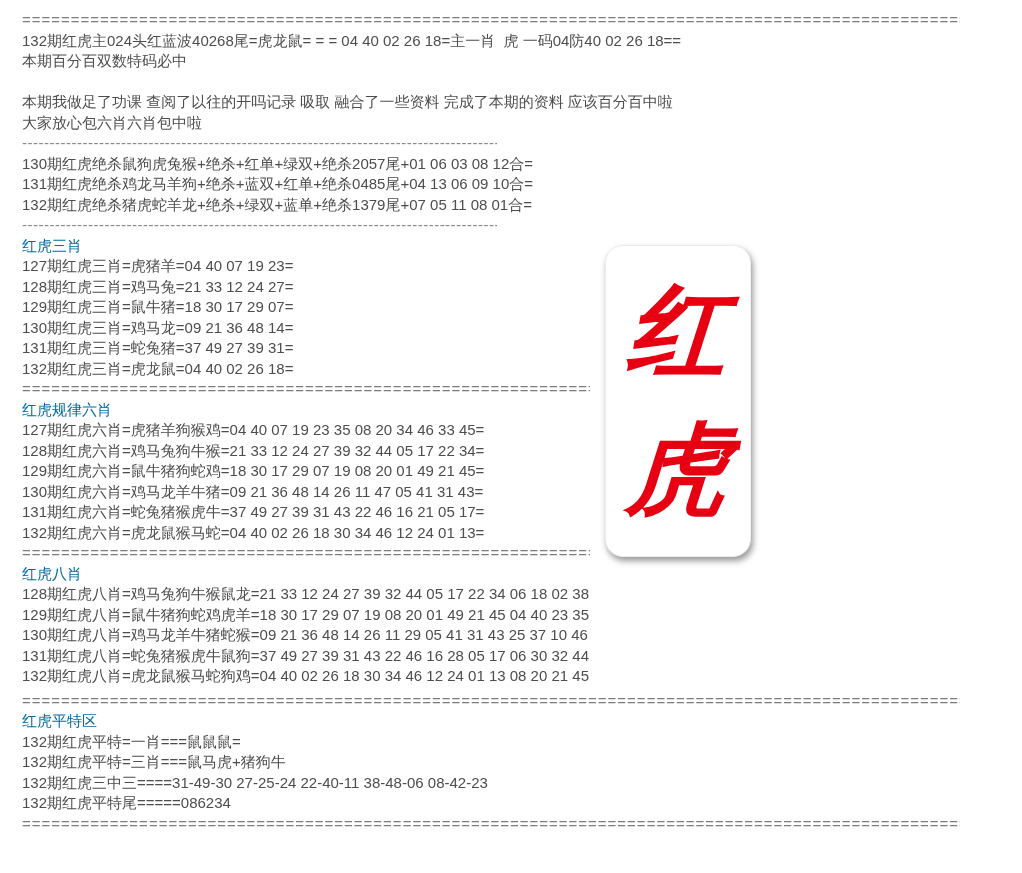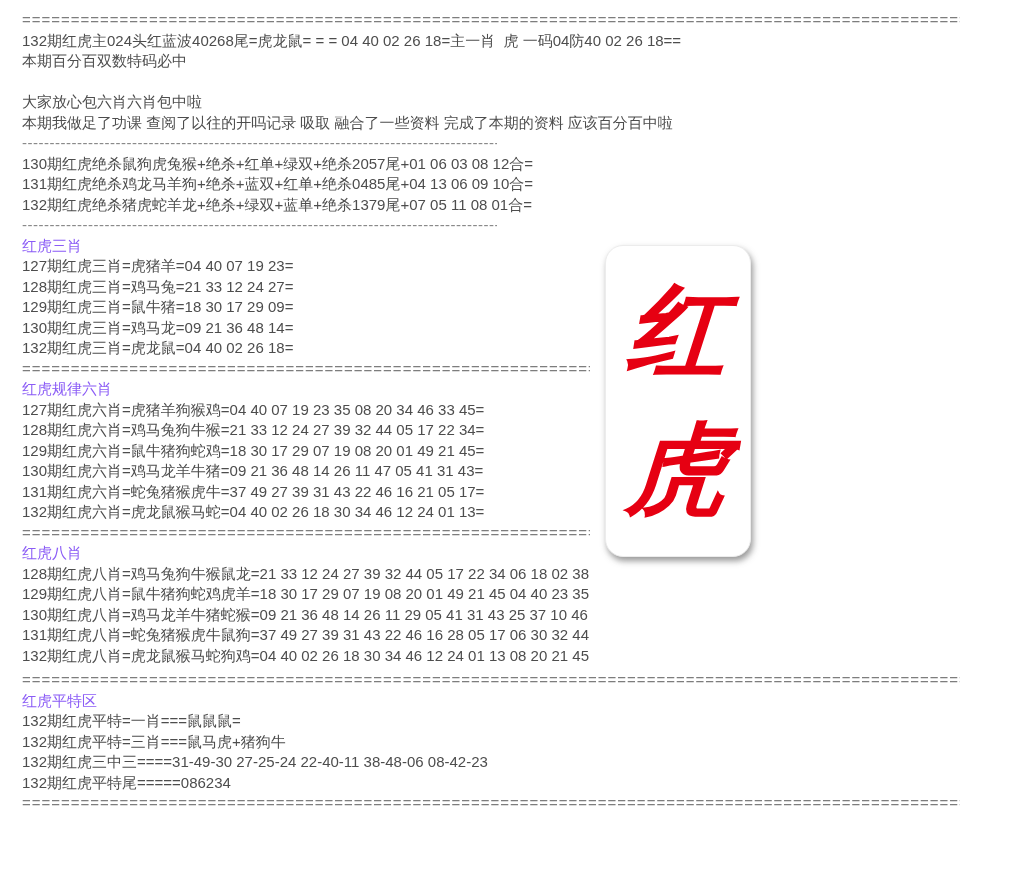--- a/index.html
+++ b/index.html
@@ -7,21 +7,21 @@
     width:1022px;height:873px;overflow:hidden;position:relative;
     font-family:"Liberation Sans","DejaVu Sans",sans-serif;
     font-size:15px;color:#4d4d4d;
   }
   .page{padding:10px 0 0 22px;}
   .line{height:20.5px;line-height:20.5px;white-space:pre;overflow:hidden;}
   .sep{color:#7d7d7d;white-space:nowrap;overflow:hidden;letter-spacing:1px;}
   .sep-full{width:938px;}
   .sep-mid{width:568px;}
   .sep-dash{width:475px;color:#8a8a8a;letter-spacing:0.5px;}
-  .section-title{color:#8b5cf6;}
+  .section-title{color:#0369a1;}
   .badge{
     position:absolute;left:605px;top:245px;width:146px;height:312px;
     background:#ffffff;border:1px solid #ececec;border-radius:18px;
     box-shadow:2px 4px 6px rgba(70,70,70,0.55);
     display:flex;flex-direction:column;justify-content:space-around;align-items:center;
     box-sizing:border-box;padding:14px 0 18px 0;
   }
   .badge-char{
     color:#e60012;font-size:100px;font-weight:700;font-style:italic;
     line-height:1;transform:skewX(-4deg);
@@ -30,36 +30,37 @@
 </head>
 <body>
 
 <div class="page">
 
   <div class="line sep sep-full">================================================================================================================</div>
 
   <div class="line">132期红虎主024头红蓝波40268尾=虎龙鼠= = = 04 40 02 26 18=主一肖  虎 一码04防40 02 26 18==</div>
   <div class="line">本期百分百双数特码必中</div>
   <div class="line"></div>
+  <div class="line">本期我做足了功课 查阅了以往的开吗记录 吸取 融合了一些资料 完成了本期的资料 应该百分百中啦</div>
   <div class="line">大家放心包六肖六肖包中啦</div>
-  <div class="line">本期我做足了功课 查阅了以往的开吗记录 吸取 融合了一些资料 完成了本期的资料 应该百分百中啦</div>
 
   <div class="line sep sep-dash">----------------------------------------------------------------------------------------------------</div>
 
   <div class="line">130期红虎绝杀鼠狗虎兔猴+绝杀+红单+绿双+绝杀2057尾+01 06 03 08 12合=</div>
   <div class="line">131期红虎绝杀鸡龙马羊狗+绝杀+蓝双+红单+绝杀0485尾+04 13 06 09 10合=</div>
   <div class="line">132期红虎绝杀猪虎蛇羊龙+绝杀+绿双+蓝单+绝杀1379尾+07 05 11 08 01合=</div>
 
   <div class="line sep sep-dash">----------------------------------------------------------------------------------------------------</div>
 
   <div class="line section-title">红虎三肖</div>
   <div class="line">127期红虎三肖=虎猪羊=04 40 07 19 23=</div>
   <div class="line">128期红虎三肖=鸡马兔=21 33 12 24 27=</div>
-  <div class="line">129期红虎三肖=鼠牛猪=18 30 17 29 09=</div>
+  <div class="line">129期红虎三肖=鼠牛猪=18 30 17 29 07=</div>
   <div class="line">130期红虎三肖=鸡马龙=09 21 36 48 14=</div>
+  <div class="line">131期红虎三肖=蛇兔猪=37 49 27 39 31=</div>
   <div class="line">132期红虎三肖=虎龙鼠=04 40 02 26 18=</div>
 
   <div class="line sep sep-mid">====================================================================</div>
 
   <div class="line section-title">红虎规律六肖</div>
   <div class="line">127期红虎六肖=虎猪羊狗猴鸡=04 40 07 19 23 35 08 20 34 46 33 45=</div>
   <div class="line">128期红虎六肖=鸡马兔狗牛猴=21 33 12 24 27 39 32 44 05 17 22 34=</div>
   <div class="line">129期红虎六肖=鼠牛猪狗蛇鸡=18 30 17 29 07 19 08 20 01 49 21 45=</div>
   <div class="line">130期红虎六肖=鸡马龙羊牛猪=09 21 36 48 14 26 11 47 05 41 31 43=</div>
   <div class="line">131期红虎六肖=蛇兔猪猴虎牛=37 49 27 39 31 43 22 46 16 21 05 17=</div>

